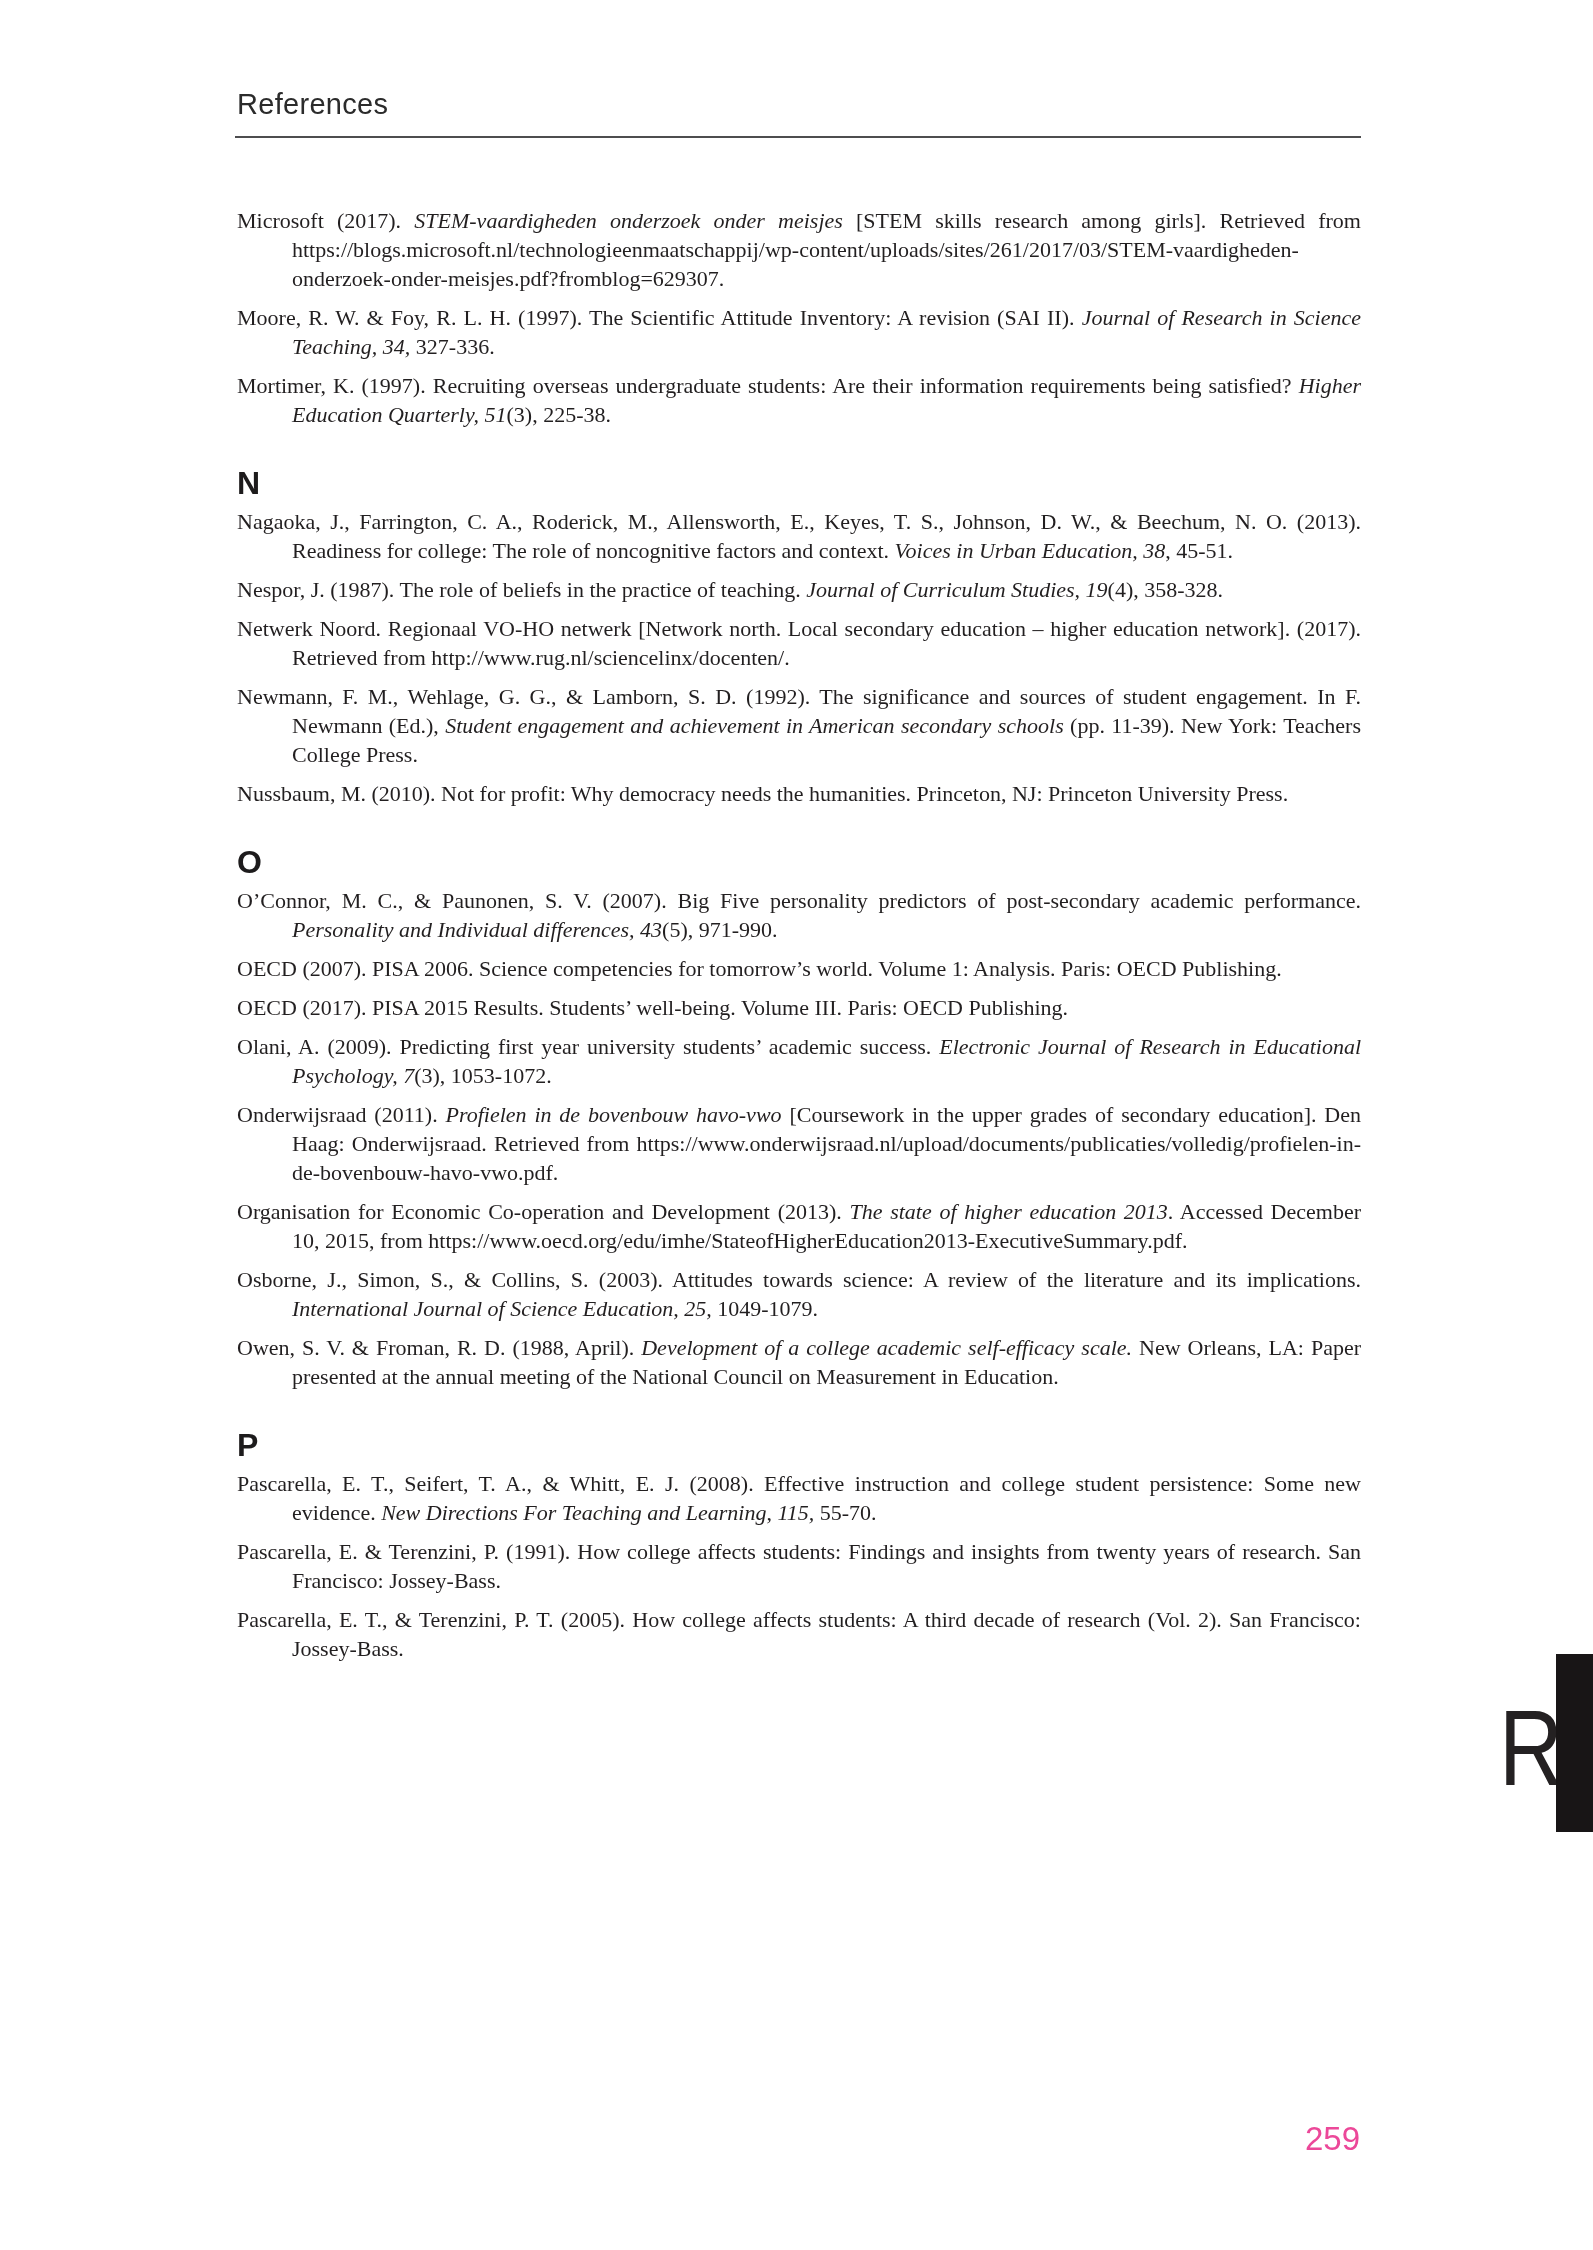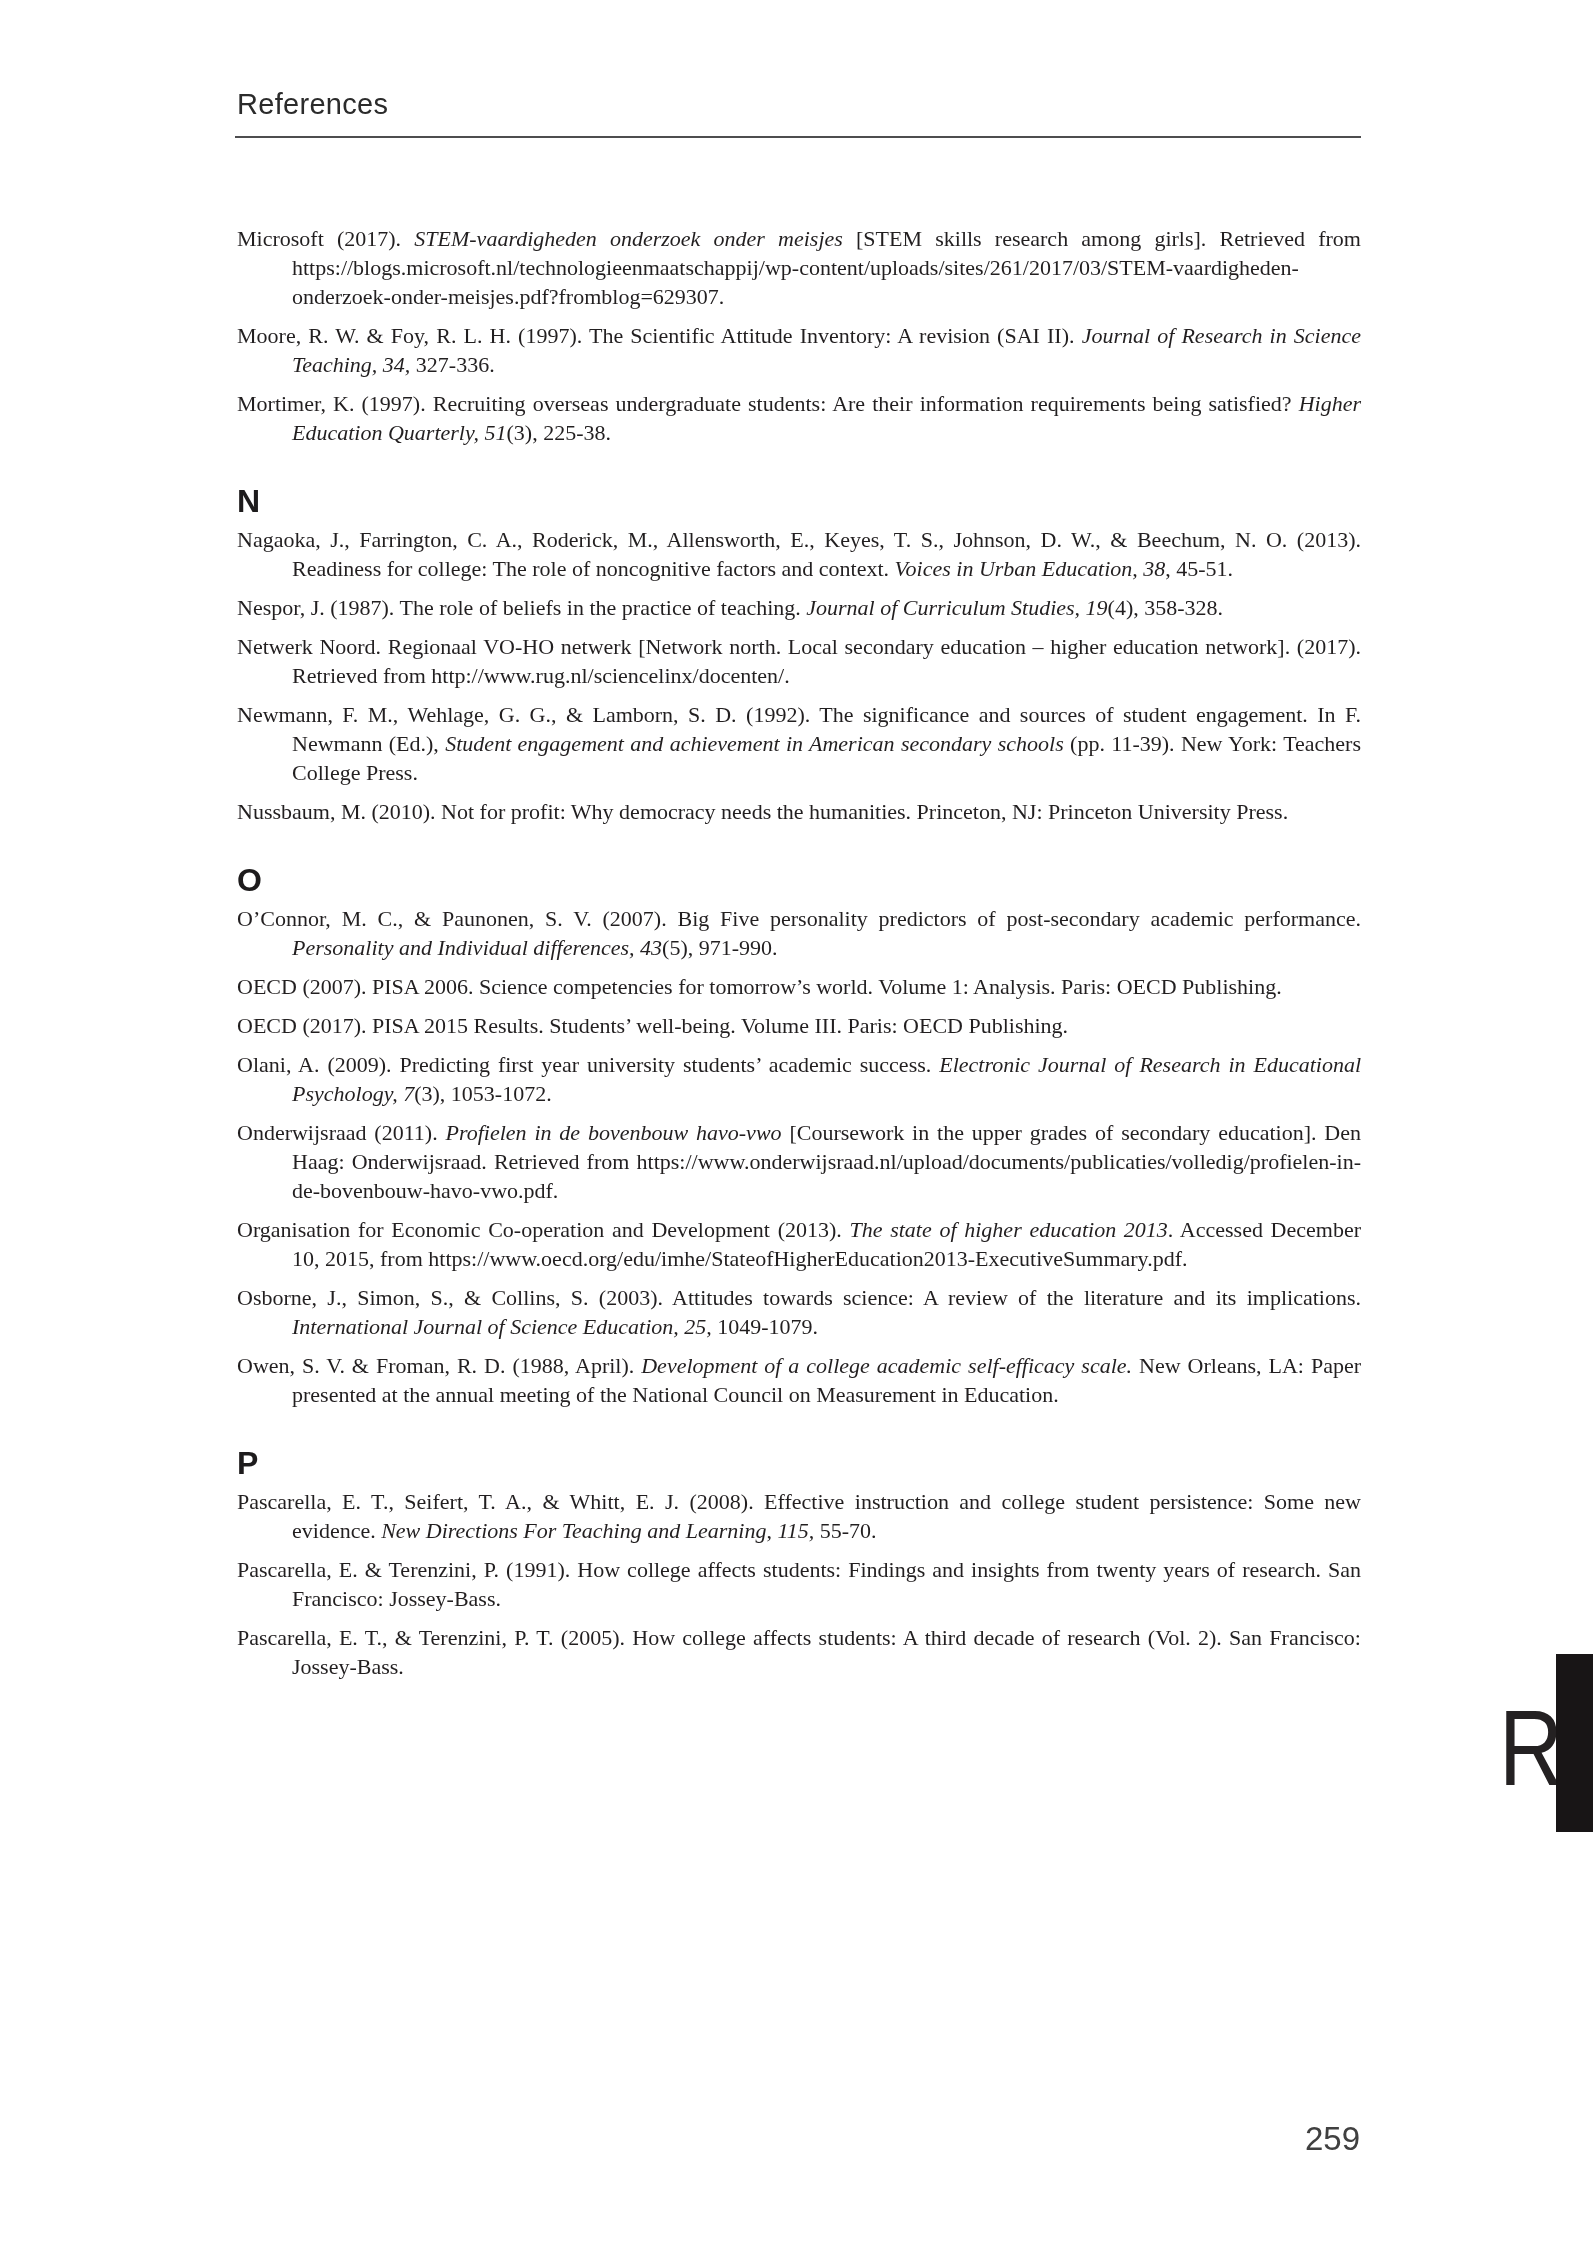--- a/index.html
+++ b/index.html
@@ -30,21 +30,21 @@
   .header-rule {
     position: absolute;
     top: 136px;
     left: 235px;
     width: 1126px;
     height: 2px;
     background: #4d4d4f;
   }
   .refs {
     position: absolute;
-    top: 224px;
+    top: 206px;
     left: 237px;
     width: 1124px;
   }
   .ref {
     margin: 0 0 10px 0;
     font-size: 22px;
     line-height: 29px;
     text-align: justify;
     padding-left: 55px;
     text-indent: -55px;
@@ -82,21 +82,21 @@
     transform-origin: right top;
   }
   .page-number {
     position: absolute;
     left: 1240px;
     top: 2120px;
     width: 120px;
     text-align: right;
     font-family: "Liberation Sans", sans-serif;
     font-size: 33px;
-    color: #404040;
+    color: #ec4899;
   }
 </style>
 </head>
 <body>
 
 <div class="page">
 
   <div class="header-title">References</div>
 
   <div class="header-rule"></div>

